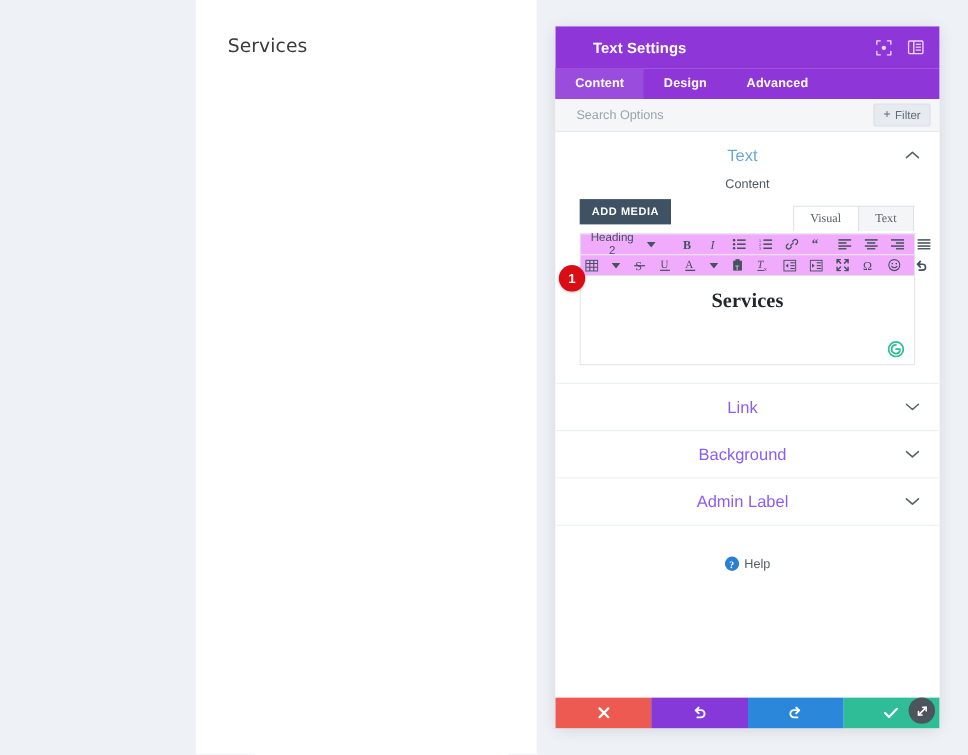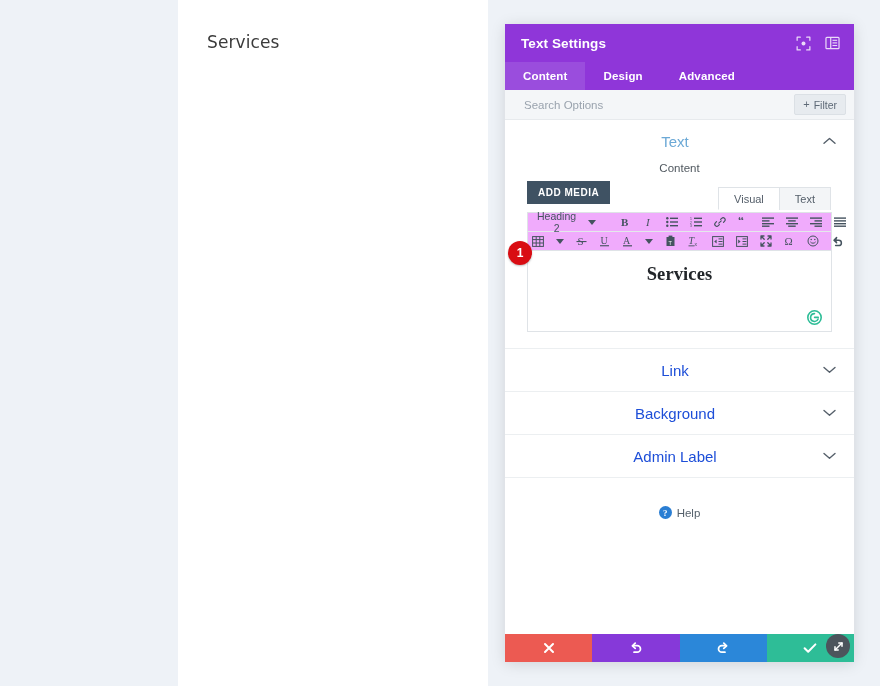--- a/index.html
+++ b/index.html
@@ -50,21 +50,21 @@
     flex-direction: column;
   }
 
   
   .modal-header {
     height: 38px;
     background: #8b33d6;
     background: #8f36d9;
     display: flex;
     align-items: center;
-    padding: 0 14px 0 16px;
+    padding: 0 14px 0 34px;
     flex: 0 0 auto;
   }
   .modal-title {
     color: #ffffff;
     font-size: 13.5px;
     font-weight: 700;
     flex: 1 1 auto;
     letter-spacing: .1px;
   }
   .hdr-icons { display: flex; align-items: center; gap: 14px; }
@@ -137,21 +137,21 @@
     text-align: center;
   }
   .section-head {
     height: 42px;
     display: flex; align-items: center;
     padding: 0 18px 0 22px;
   }
   .section-title {
     flex: 1 1 auto;
     font-size: 15px;
-    color: #1d4ed8;
+    color: #8b5cf6;
     font-weight: 400;
   }
   .section.open .section-title { color: #6ca9d6; }
   .chev { color: #56606b; display: flex; }
   .section.open .chev { color: #56606b; }
 
   .section-content { padding: 0 22px 16px 22px; }
 
   .field-label {
     font-size: 11.5px;
@@ -175,20 +175,21 @@
   .editor {
     margin-top: 8px;
     border: 1px solid #dfe3e7;
     background: #ffffff;
     position: relative;
   }
   .editor-tabs {
     position: absolute;
     right: 0; top: -26px;
     display: flex;
+    font-family: Liberation Serif, serif;
   }
   .ed-tab {
     border: 1px solid #dfe3e7;
     border-bottom: none;
     background: #f3f5f7;
     font-size: 11px;
     color: #56606b;
     padding: 5px 15px 4px 15px;
     margin-left: -1px;
   }

